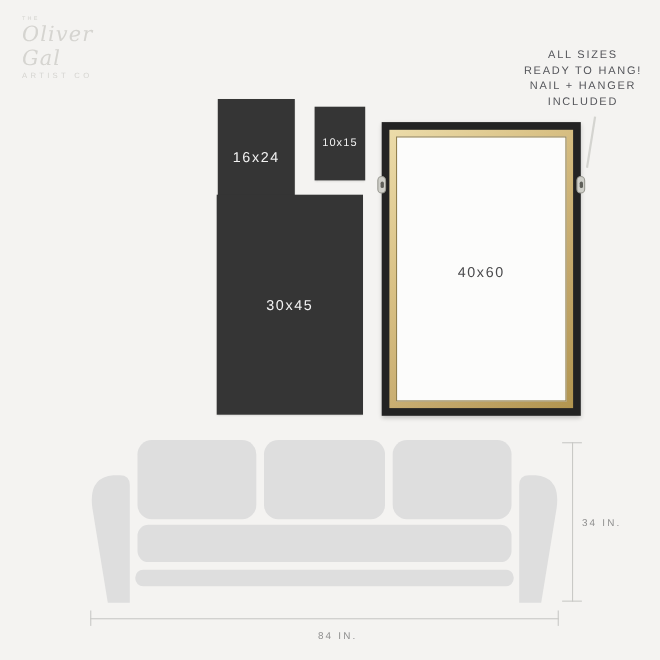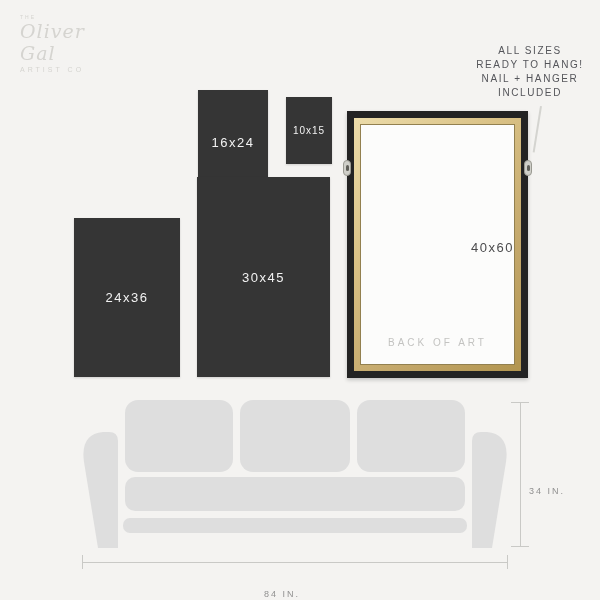--- a/index.html
+++ b/index.html
@@ -31,21 +31,21 @@
   }
   .frame .gold{
     width:100%;height:100%;box-sizing:border-box;padding:6px;
     background:linear-gradient(135deg,#ecdcaa 0%,#d9c185 35%,#c3a76a 70%,#b2954f 100%);
   }
   .frame .art-back{
     position:relative;width:100%;height:100%;box-sizing:border-box;
     background:#fcfcfb;border:1px solid #92804f;
   }
   .frame .size-label{
-    position:absolute;left:0;right:0;top:115px;text-align:right;
+    position:absolute;left:0;right:0;top:115px;text-align:center;
     color:#4b4b4d;font-size:13px;letter-spacing:1.5px;
   }
   .frame .back-label{
     position:absolute;left:0;right:0;bottom:16px;text-align:center;
     color:#c3c3c1;font-size:10px;letter-spacing:3px;
   }
   .hanger{
     position:absolute;width:8px;height:16px;border-radius:4px;
     background:#cfcfc9;border:1px solid #9a9a92;box-sizing:border-box;
   }
@@ -82,32 +82,28 @@
     <div class="name">Oliver Gal</div>
     <div class="sub">ARTIST CO</div>
   </div>
 
   <div class="panel" style="left:198px;top:58px;width:70px;height:105px;margin-top:32px;">
     <span>16x24</span>
   </div>
   <div class="panel small" style="left:286px;top:97px;width:46px;height:67px;">
     <span>10x15</span>
   </div>
-  <div class="panel" style="left:74px;top:218px;width:106px;height:159px;">
-    <span>24x36</span>
-  </div>
   <div class="panel" style="left:197px;top:177px;width:133px;height:200px;">
     <span>30x45</span>
   </div>
 
   <div class="frame">
     <div class="gold">
       <div class="art-back">
         <div class="size-label">40x60</div>
-        <div class="back-label">BACK OF ART</div>
       </div>
     </div>
     <div class="hanger left"></div>
     <div class="hanger right"></div>
   </div>
 
   <div class="callout">
     <div>ALL SIZES</div>
     <div>READY TO HANG!</div>
     <div>NAIL + HANGER</div>
@@ -123,20 +119,20 @@
       <path d="M98 548 L84 462 Q80 434 103 432 L109 432 Q118 432 118 441 L118 548 Z"></path>
       <path d="M492 548 L506 462 Q510 434 487 432 L481 432 Q472 432 472 441 L472 548 Z"></path>
       <rect x="125" y="477" width="340" height="34" rx="10"></rect>
       <rect x="123" y="518" width="344" height="15" rx="7"></rect>
     </g>
   </svg>
 
   <div class="dim" style="left:520px;top:402px;width:1px;height:145px;"></div>
   <div class="dim" style="left:511px;top:402px;width:18px;height:1px;"></div>
   <div class="dim" style="left:511px;top:546px;width:18px;height:1px;"></div>
-  <div class="dim-label" style="left:529px;top:486px;">34 IN.</div>
+  <div class="dim-label" style="left:529px;top:470px;">34 IN.</div>
 
   <div class="dim" style="left:82px;top:562px;width:426px;height:1px;"></div>
   <div class="dim" style="left:82px;top:555px;width:1px;height:14px;"></div>
   <div class="dim" style="left:507px;top:555px;width:1px;height:14px;"></div>
-  <div class="dim-label" style="left:264px;top:573px;width:60px;margin-top:16px;">84 IN.</div>
+  <div class="dim-label" style="left:277px;top:573px;width:60px;text-align:center;">84 IN.</div>
 
 </div>
 
 </body></html>

